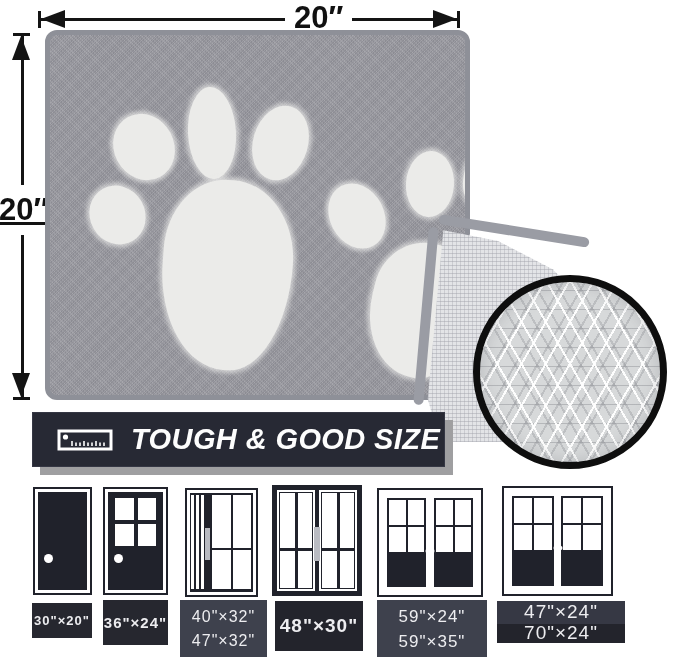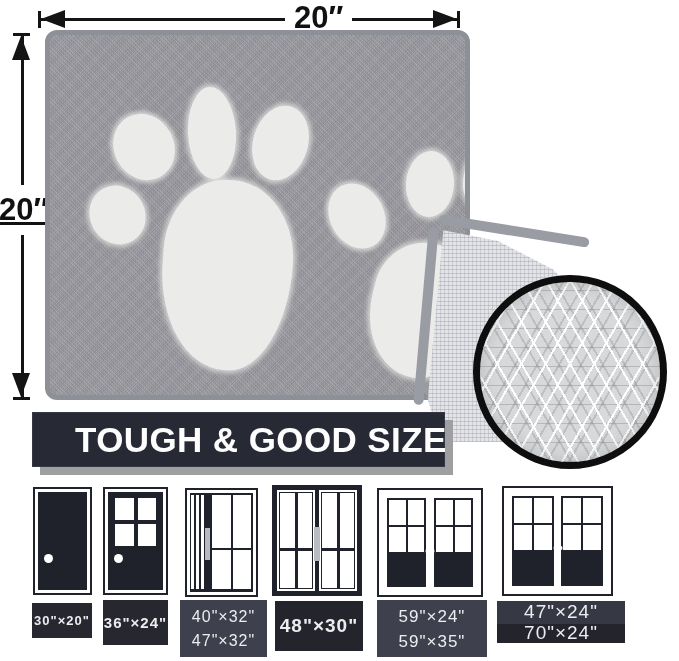--- a/index.html
+++ b/index.html
@@ -62,21 +62,21 @@
             repeating-linear-gradient(0deg,   rgba(125,127,133,0.38) 0 1.5px, rgba(0,0,0,0) 1.5px 19px),
             repeating-linear-gradient(60deg,  rgba(130,132,138,0.30) 2px 4px, rgba(0,0,0,0) 4px 21px),
             repeating-linear-gradient(-60deg, rgba(130,132,138,0.30) 2px 4px, rgba(0,0,0,0) 4px 21px),
             #d7d9da;
           box-shadow: inset 0 0 18px rgba(120,122,128,0.35); }
 
   
   .banner { left:32px; top:412px; width:413px; height:55px; background:#272934;
           border:1px solid #353744; box-shadow:8px 8px 0 #9f9fa1;
           display:flex; align-items:center; padding-left:24px; gap:18px; }
-  .banner-title { color:#fdfdfd; font-size:35px; font-weight:800; letter-spacing:0.4px; white-space:nowrap; }
+  .banner-title { color:#fdfdfd; font-size:29px; font-weight:800; letter-spacing:0.4px; white-space:nowrap;font-style:italic; }
 
   
   .door { position:absolute; background:#20222b; }
   .inframe { position:absolute; inset:2px; border:3px solid #ffffff; background:#20222b; }
   .knob { position:absolute; width:9px; height:9px; border-radius:50%; background:#ffffff; }
   .panes { position:absolute; display:grid; gap:4px; background:#20222b; }
   .panes .pane { background:#ffffff; }
   .grid2 { display:grid; grid-template-columns:1fr 1fr; grid-template-rows:56% 1fr; gap:2px;
            background:#20222b; padding:1px; }
   .grid2 div { background:#fff; }

